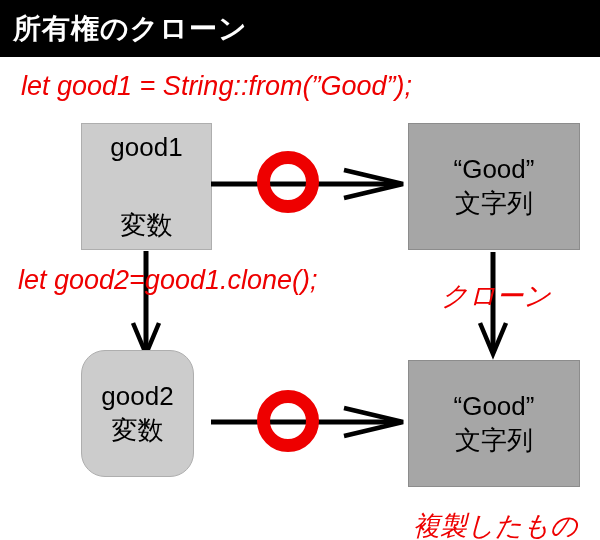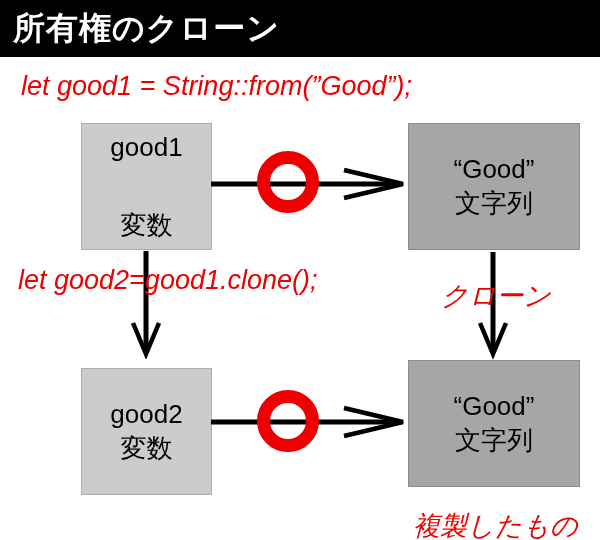--- a/index.html
+++ b/index.html
@@ -12,21 +12,21 @@
   }
   .stage { position: absolute; inset: 0; width: 600px; height: 540px; }
 
   
   .title-bar {
     position: absolute; left: 0; top: 0; width: 600px; height: 57px;
     background: #000000;
     display: flex; align-items: center;
   }
   .title-bar .title-text {
-    color: #ffffff; font-weight: bold; font-size: 32px;
+    color: #ffffff; font-weight: bold; font-size: 28px;
     padding-left: 13px; letter-spacing: 1px;
   }
 
   
   .red-text {
     position: absolute; color: #ee0000; white-space: nowrap;
     font-size: 27px; line-height: 1.1; font-style: italic;
   }
   .code-1 { left: 21px; top: 72px; }
   .code-2 { left: 18px; top: 266px; }
@@ -36,21 +36,21 @@
   
   .node-box {
     position: absolute;
     display: flex; flex-direction: column; align-items: center; justify-content: center;
     color: #000000; font-size: 26px; line-height: 1.3; text-align: center;
   }
   .node-light { background: #cccccc; border: 1px solid #aeaeae; }
   .node-dark  { background: #a6a6a6; border: 1px solid #8c8c8c; }
   .box-good1   { left: 81px;  top: 123px; width: 131px; height: 127px; gap: 44px; }
   .box-string1 { left: 408px; top: 123px; width: 172px; height: 127px; }
-  .box-good2   { left: 81px;  top: 368px; width: 131px; height: 127px; }
+  .box-good2   { left: 81px;  top: 350px; width: 113px; height: 127px; border-radius: 24px; }
   .box-string2 { left: 408px; top: 360px; width: 172px; height: 127px; }
 
   
   .red-ring {
     position: absolute; width: 62px; height: 62px;
     border: 13px solid #ee0000; border-radius: 50%;
     background: transparent;
   }
   .ring-top    { left: 257px; top: 151px; }
   .ring-bottom { left: 257px; top: 390px; }

